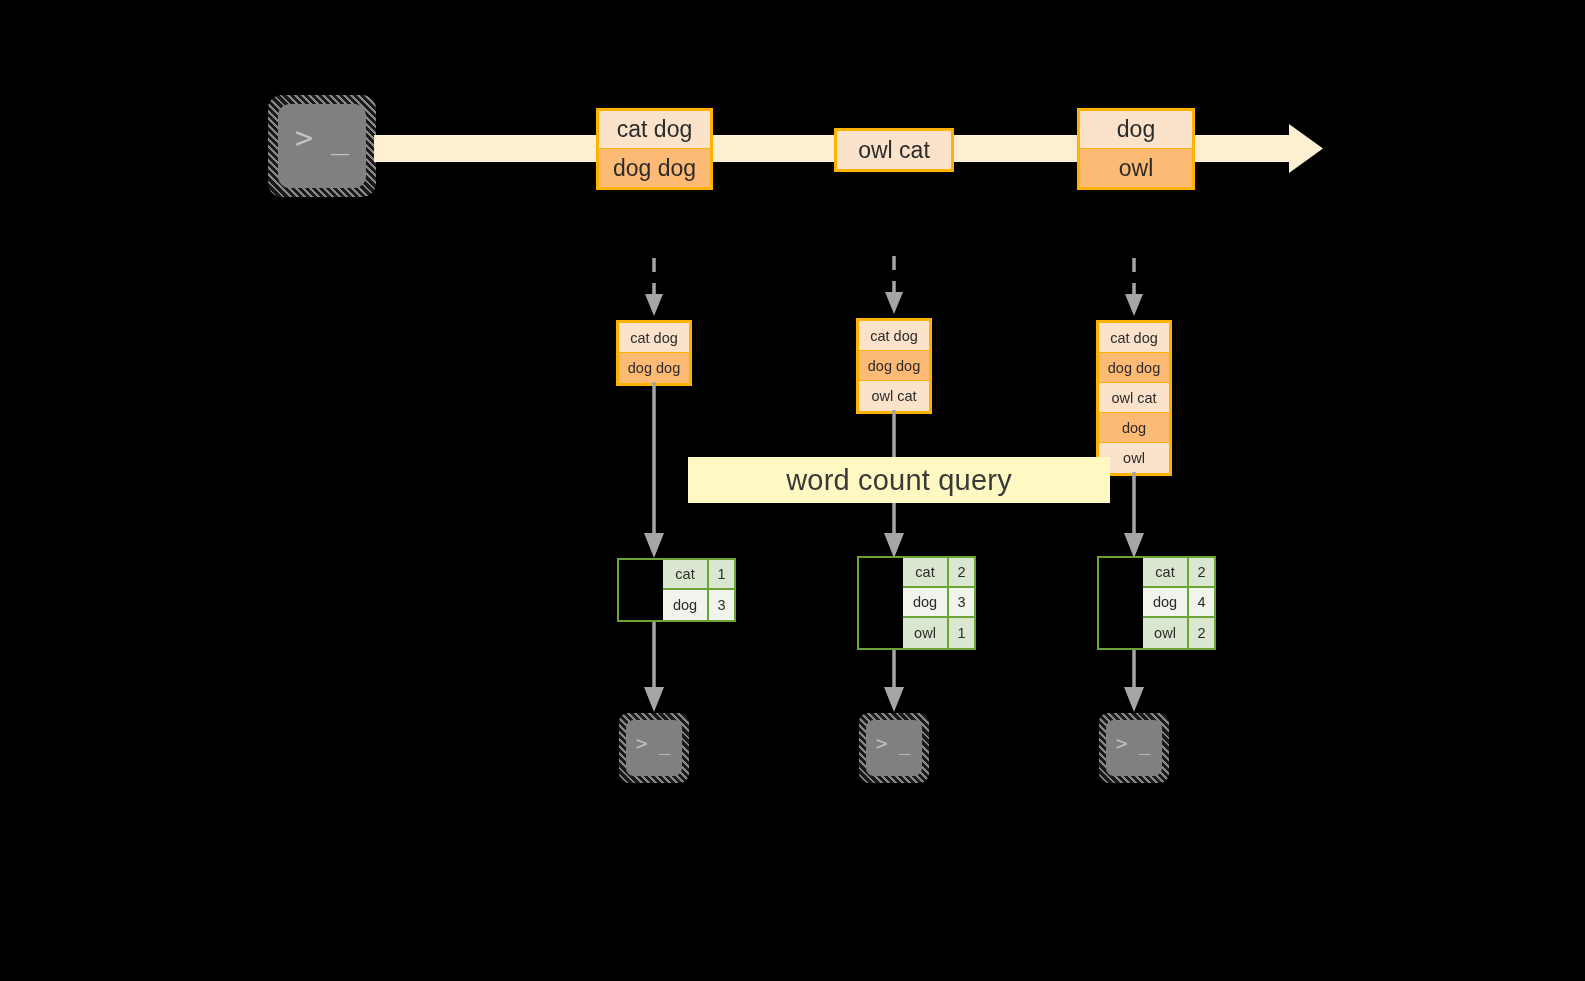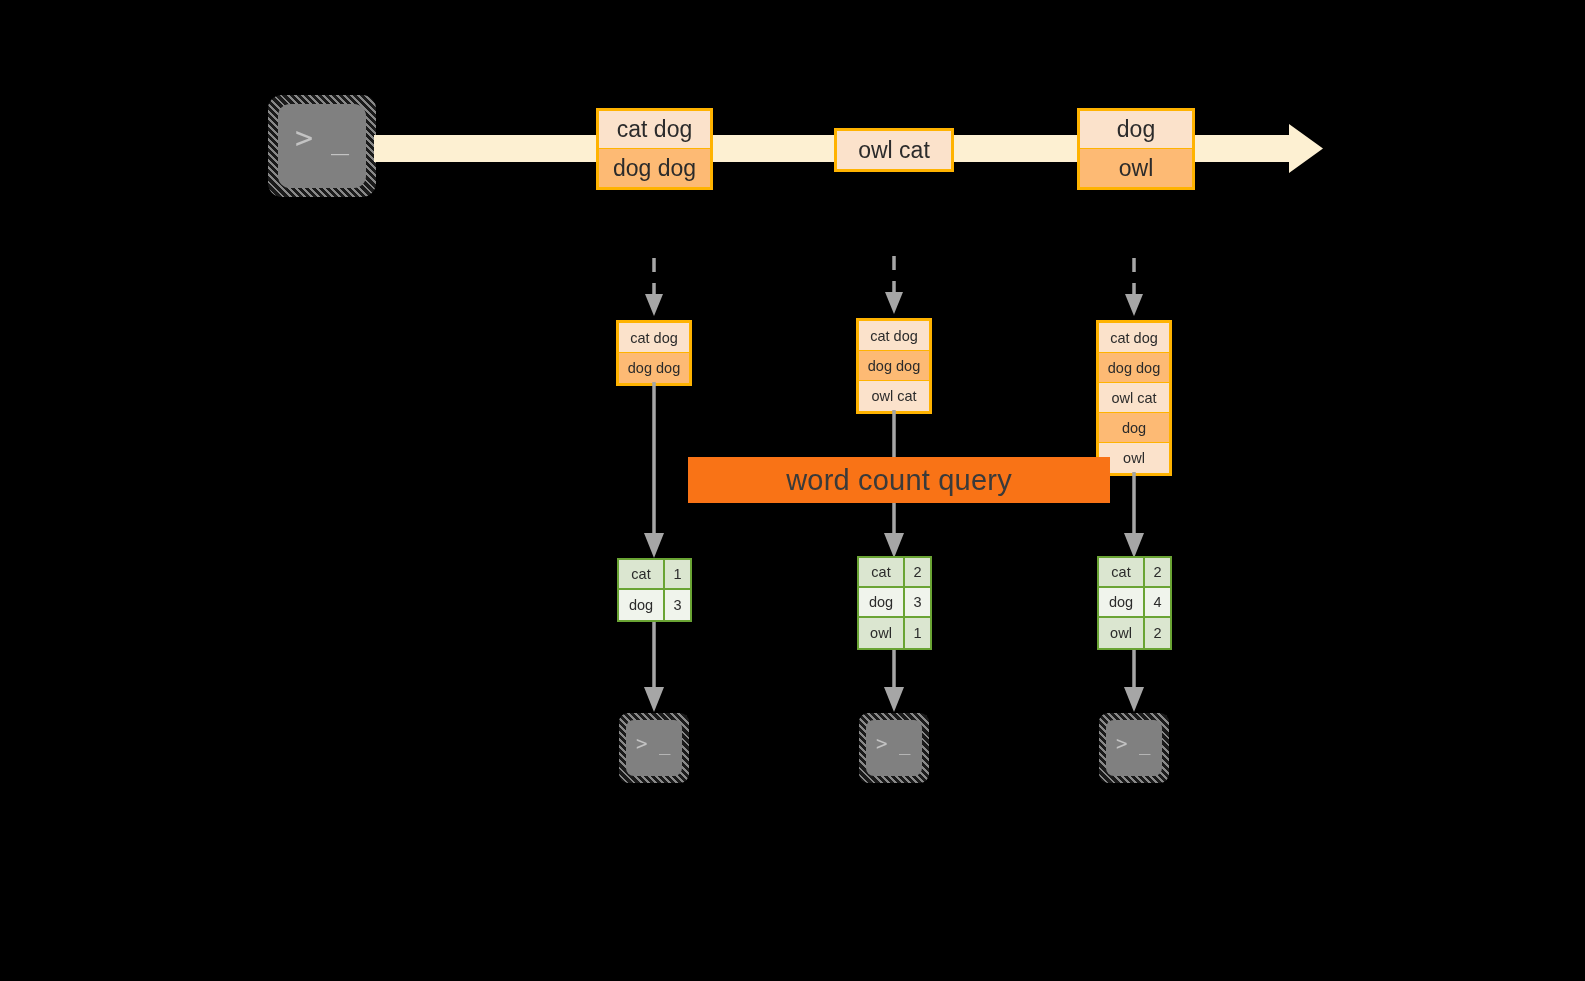--- a/index.html
+++ b/index.html
@@ -91,20 +91,21 @@
   .restable {
     position: absolute;
     border: 2.5px solid #6AA434;
     display: flex;
     flex-direction: column;
   }
   .resrow {
     display: flex;
     border-bottom: 2px solid #6AA434;
     height: 30px;
+    margin-left: 44px;
   }
   .resrow:last-child { border-bottom: none; }
   .resrow.dark .rescell { background: #DBE6D0; }
   .resrow.light .rescell { background: #F0F4EC; }
   .rescell {
     display: flex;
     align-items: center;
     justify-content: center;
     color: #2b2b2b;
     font-size: 14.5px;
@@ -118,21 +119,21 @@
 
   
   .conn { position: absolute; }
   .conn svg { display: block; }
 
   
   .queryband {
     position: absolute;
     left: 688px; top: 457px;
     width: 422px; height: 46px;
-    background: #f97316;
+    background: #fef9c3;
     display: flex;
     align-items: center;
     justify-content: center;
   }
   .queryband .qtext {
     color: #3a3a3a;
     font-size: 29px;
     white-space: nowrap;
     letter-spacing: .2px;
   }

